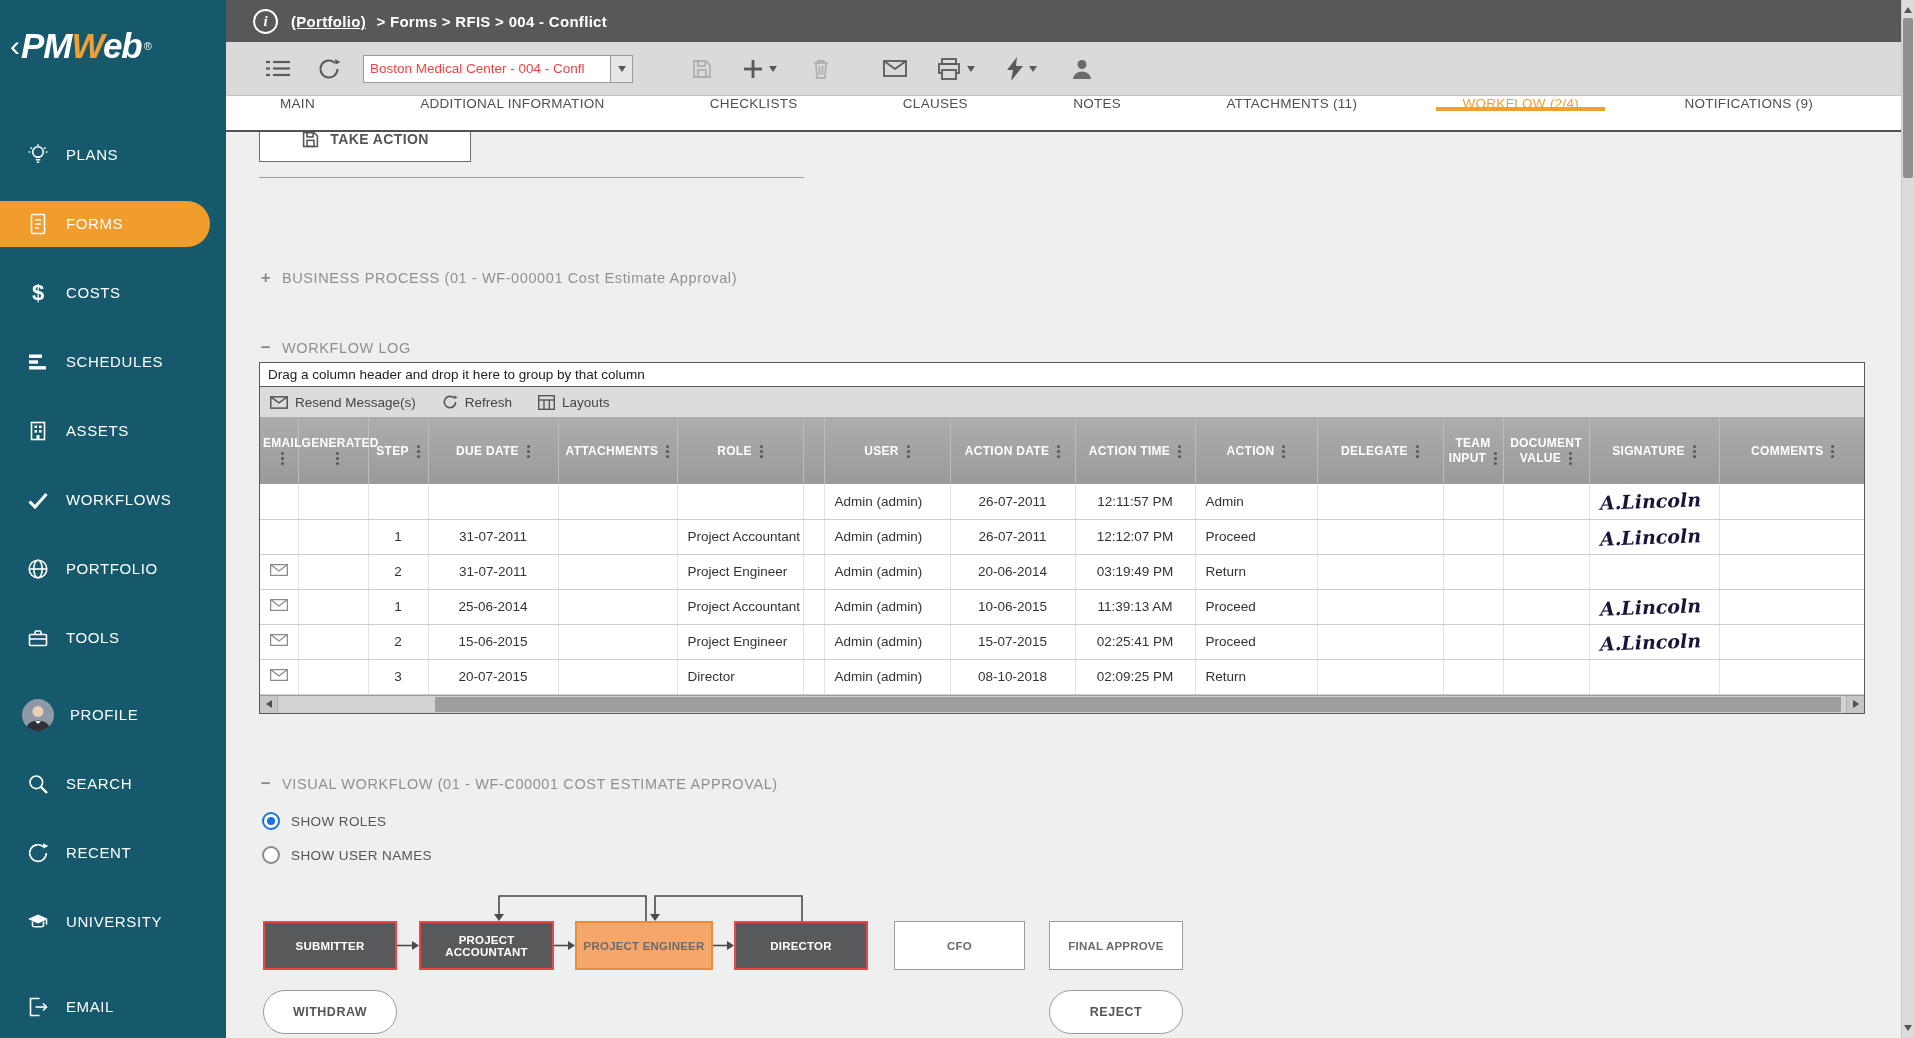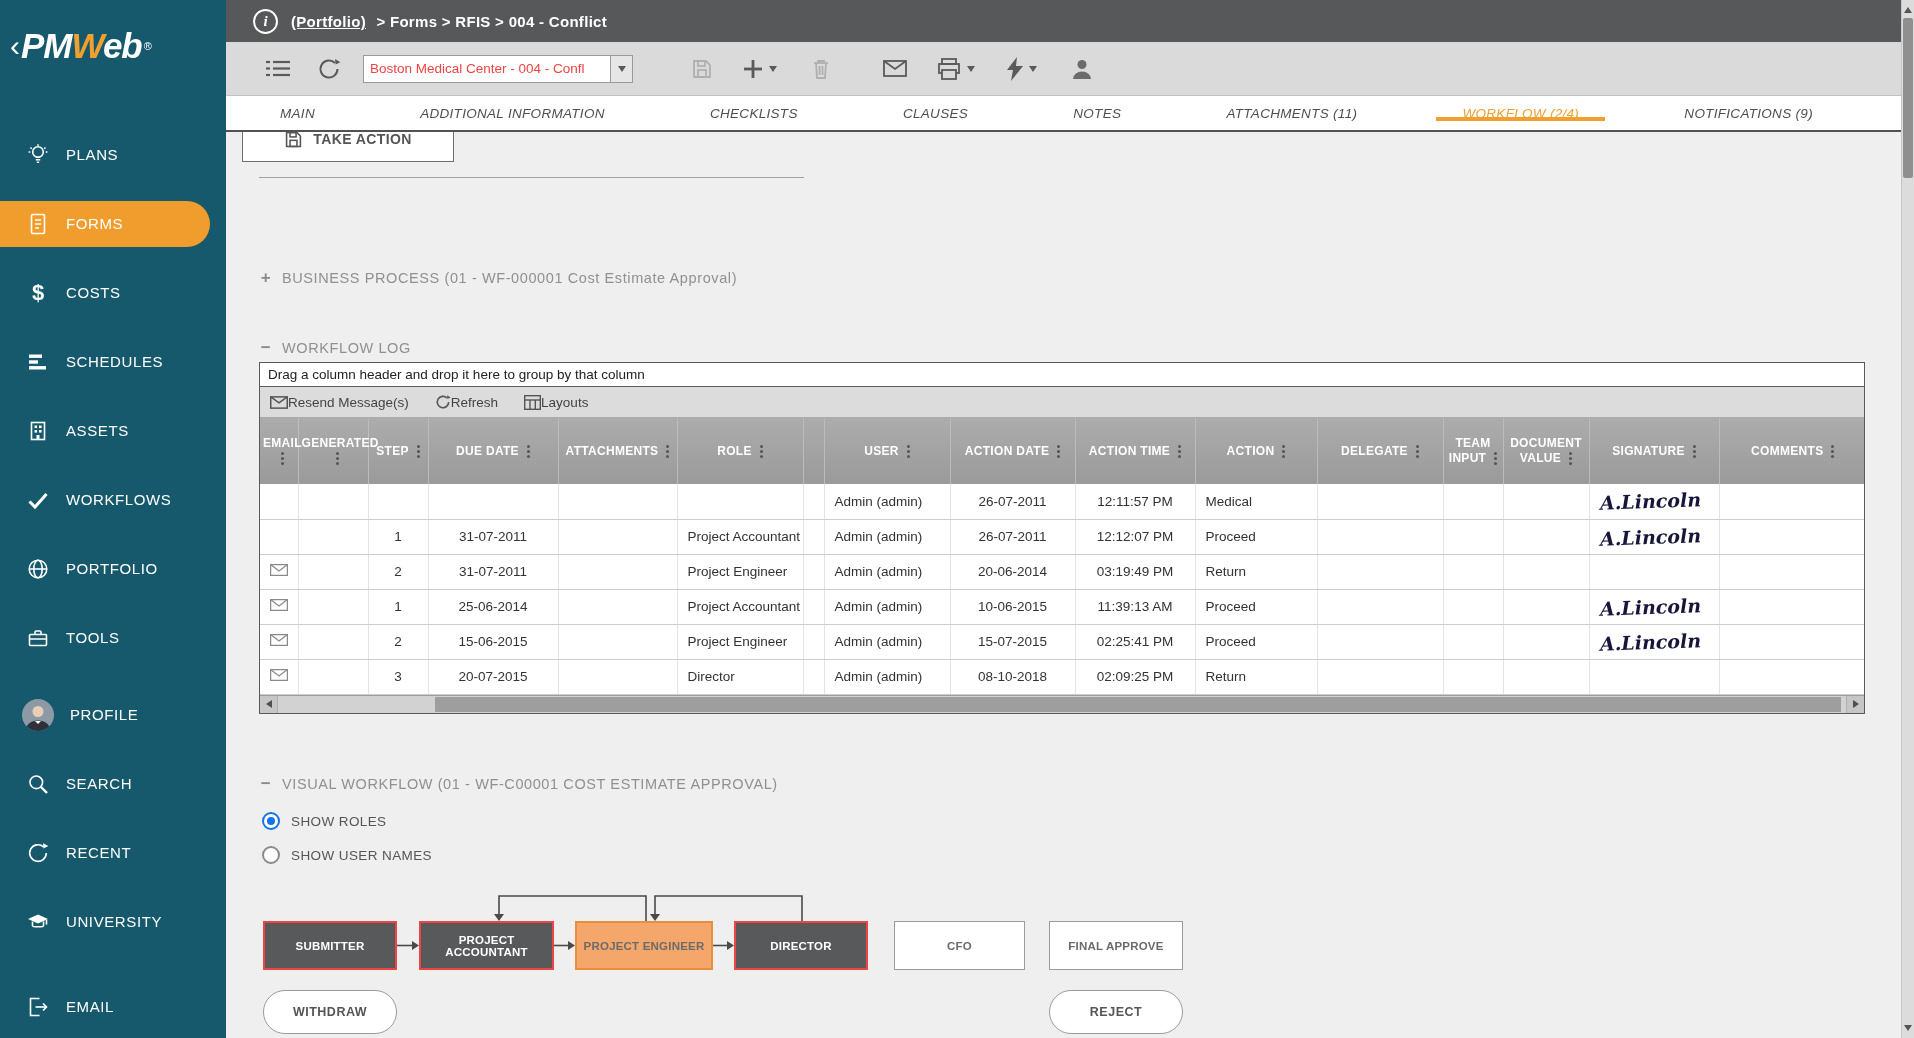--- a/index.html
+++ b/index.html
@@ -36,42 +36,42 @@
 
   .toolbar { height:54px; background:#DADADA; border-bottom:1px solid #C2C2C2; display:flex; align-items:center; padding-left:39px; flex:0 0 54px; }
   .tbtn { display:flex; align-items:center; cursor:pointer; background:none; border:none; }
   .caret { width:0; height:0; border-left:4.5px solid transparent; border-right:4.5px solid transparent; border-top:6px solid #5A5A5A; margin-left:6px; cursor:pointer; }
   .record-select { width:270px; height:28px; background:#fff; border:1px solid #9A9A9A; display:flex; align-items:center; margin:0 58px 0 0; cursor:pointer; }
   .sel-text { flex:1; font-size:13.5px; color:#ef4444; padding:0 6px; white-space:nowrap; overflow:hidden; }
   .sel-btn { width:22px; height:100%; border-left:1px solid #9A9A9A; background:#E6E6E6; display:flex; align-items:center; justify-content:center; }
   .sel-btn .caret { margin-left:0; }
   .mr26{margin-right:26px}.mr22{margin-right:22px}.mr30{margin-right:30px}.mr34{margin-right:34px}.mr52{margin-right:52px}.mr32{margin-right:32px}
 
-  .tabs { height:36px; background:#fff; border-bottom:2px solid #515254; display:flex; align-items:center; justify-content:space-between; padding:0 62px 0 28px; flex:0 0 36px;font-style:italic; }
+  .tabs { height:36px; background:#fff; border-bottom:2px solid #515254; display:flex; align-items:flex-start; justify-content:space-between; padding:0 62px 0 28px; flex:0 0 36px; }
   .tab { display:flex; align-items:center; padding:0 26px; font-size:13.5px; color:#4F4F4F; letter-spacing:.3px; cursor:pointer; white-space:nowrap; }
   .tab.active { color:#F0A030; box-shadow:inset 0 -4px 0 #F0A030; }
 
   
   .content { position:relative; flex:1 1 auto; overflow:hidden; background:#EFEFEF; }
-  .take-action { position:absolute; top:-16px; left:16px; width:212px; height:46px; background:#fff; border:1px solid #6E6E6E; display:flex; align-items:center; justify-content:center; gap:10px; font-size:14px; font-weight:bold; color:#555; letter-spacing:.4px; cursor:pointer; }
+  .take-action { position:absolute; top:-16px; left:33px; width:212px; height:46px; background:#fff; border:1px solid #6E6E6E; display:flex; align-items:center; justify-content:center; gap:10px; font-size:14px; font-weight:bold; color:#555; letter-spacing:.4px; cursor:pointer; }
   .rule { position:absolute; top:45px; left:33px; width:545px; border-top:1px solid #A0A0A0; }
 
   .sec { position:absolute; left:33px; display:flex; align-items:center; gap:9px; color:#909090; font-size:14.5px; letter-spacing:.6px; cursor:pointer; }
   .sec .tgl { font-size:17px; font-weight:bold; color:#8A8A8A; width:14px; text-align:center; }
   .tgl-plus::before { content:"+"; }
   .tgl-minus::before { content:"\2212"; }
   .sec-bp { top:136px; }
   .sec-wl { top:206px; }
   .sec-vw { top:642px; }
 
   
   .grid { position:absolute; top:230px; left:33px; width:1606px; background:#fff; border:1px solid #5A5A5A; }
   .group-hint { height:24px; line-height:23px; font-size:13.5px; color:#222; padding-left:8px; background:#fff; border-bottom:1px solid #5A5A5A; }
   .grid-toolbar { height:31px; background:#DCDCDC; border-bottom:1px solid #ABABAB; display:flex; align-items:center; gap:26px; padding-left:10px; }
-  .gbtn { display:flex; align-items:center; background:none; border:none; font-size:13.5px; color:#444; cursor:pointer; font-family:"Liberation Sans", sans-serif; }
+  .gbtn { display:flex; align-items:center; gap:7px; background:none; border:none; font-size:13.5px; color:#444; cursor:pointer; font-family:"Liberation Sans", sans-serif; }
   .table-clip { width:1604px; overflow:hidden; }
   table.wf { border-collapse:collapse; table-layout:fixed; width:1606px; }
   table.wf th { height:66px; background:linear-gradient(#ACACAC,#9A9A9A); color:#fff; font-size:12px; font-weight:bold; letter-spacing:.3px; text-align:center; vertical-align:middle; border-left:1px solid #BCBCBC; padding:2px 3px; line-height:15px; cursor:pointer; }
   table.wf th:first-child { border-left:none; }
   .hdots { display:inline-block; width:3px; height:13px; margin-left:8px; position:relative; vertical-align:middle; cursor:pointer; }
   .hdots::before { content:""; position:absolute; top:0; left:0; width:3px; height:3px; border-radius:50%; background:#565656; box-shadow:0 5px 0 #565656, 0 10px 0 #565656; }
   table.wf td { height:35px; background:#fff; border-bottom:1px solid #CDCDCD; border-left:1px solid #E3E3E3; font-size:13.5px; color:#333; padding:0 10px; white-space:nowrap; overflow:hidden; }
   table.wf td:first-child { border-left:none; text-align:center; padding:0 4px; }
   td.num { text-align:center; }
   .sig { font-family:"DejaVu Serif", serif; font-style:italic; font-weight:bold; font-size:19px; color:#16163A; display:inline-block; transform:rotate(-2deg); }
@@ -451,21 +451,21 @@
                 <td></td>
                 <td></td>
                 <td class="num"></td>
                 <td class="num"></td>
                 <td></td>
                 <td></td>
                 <td></td>
                 <td>Admin (admin)</td>
                 <td class="num">26-07-2011</td>
                 <td class="num">12:11:57 PM</td>
-                <td>Medical</td>
+                <td>Admin</td>
                 <td></td>
                 <td></td>
                 <td></td>
                 <td><span class="sig">A.Lincoln</span></td>
                 <td></td>
               </tr>
               <tr>
                 <td></td>
                 <td></td>
                 <td class="num">1</td>

